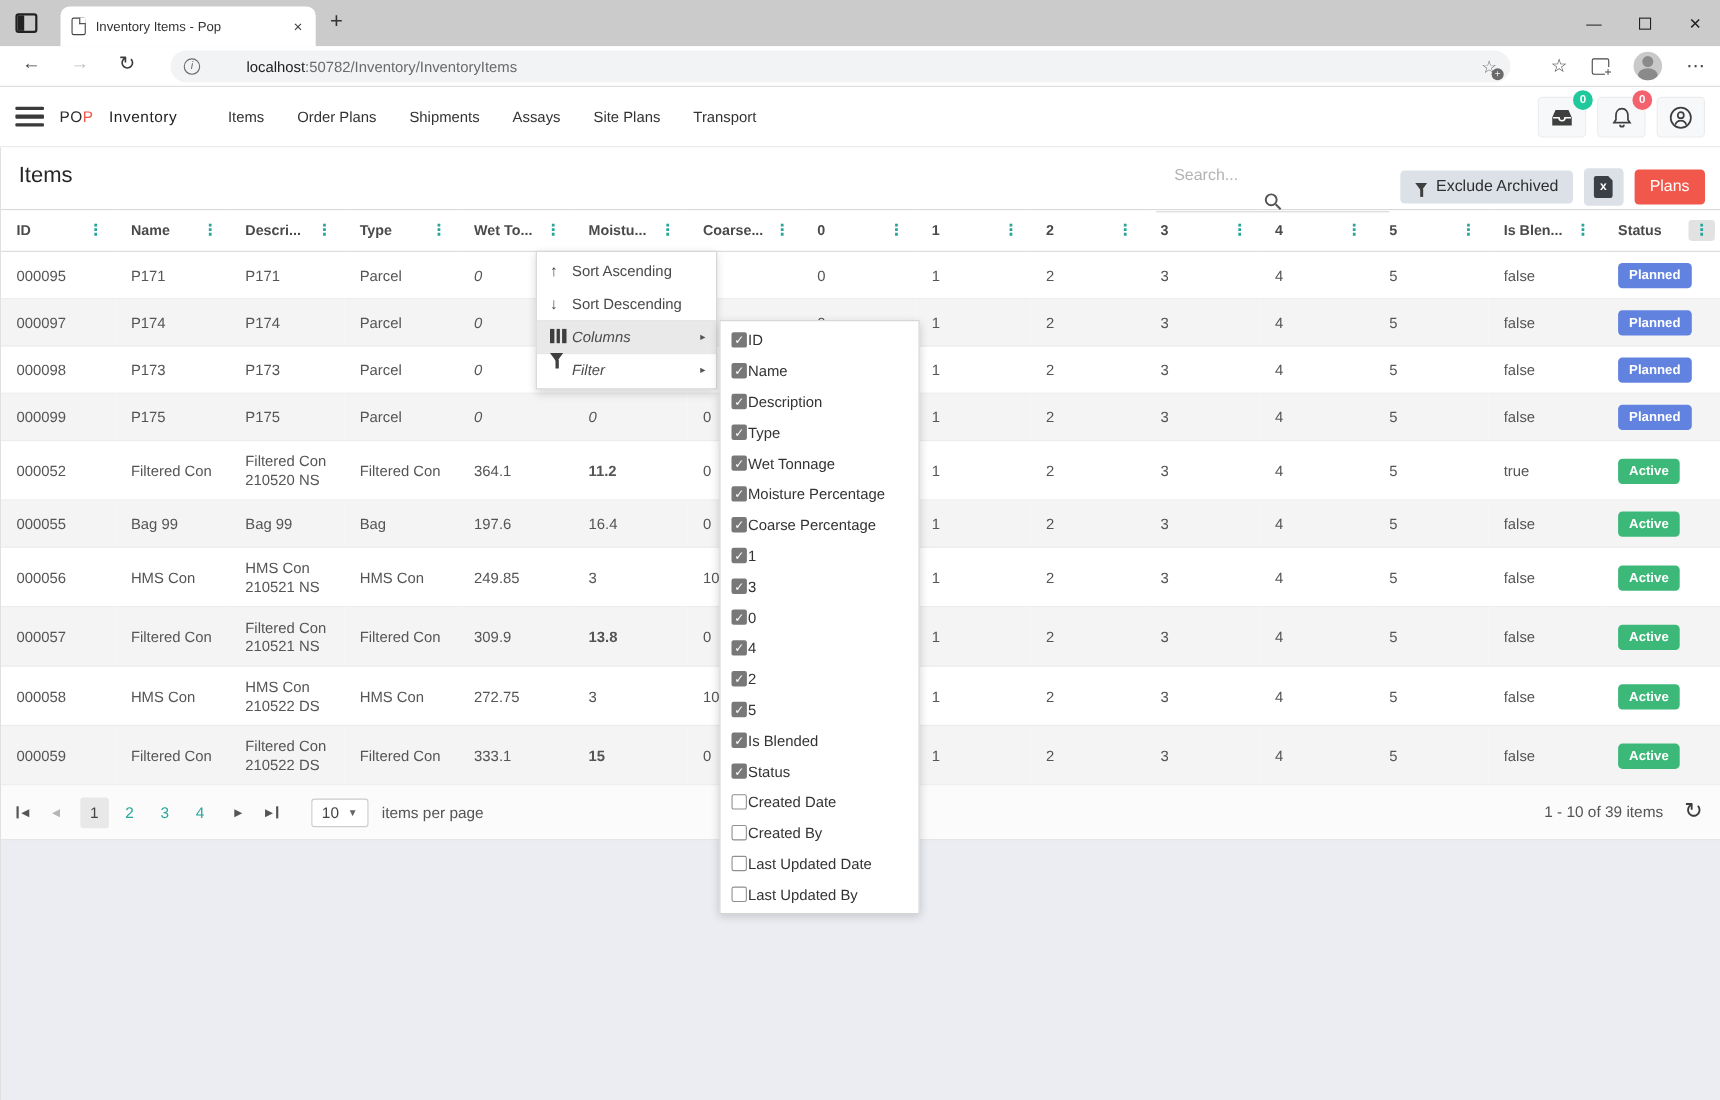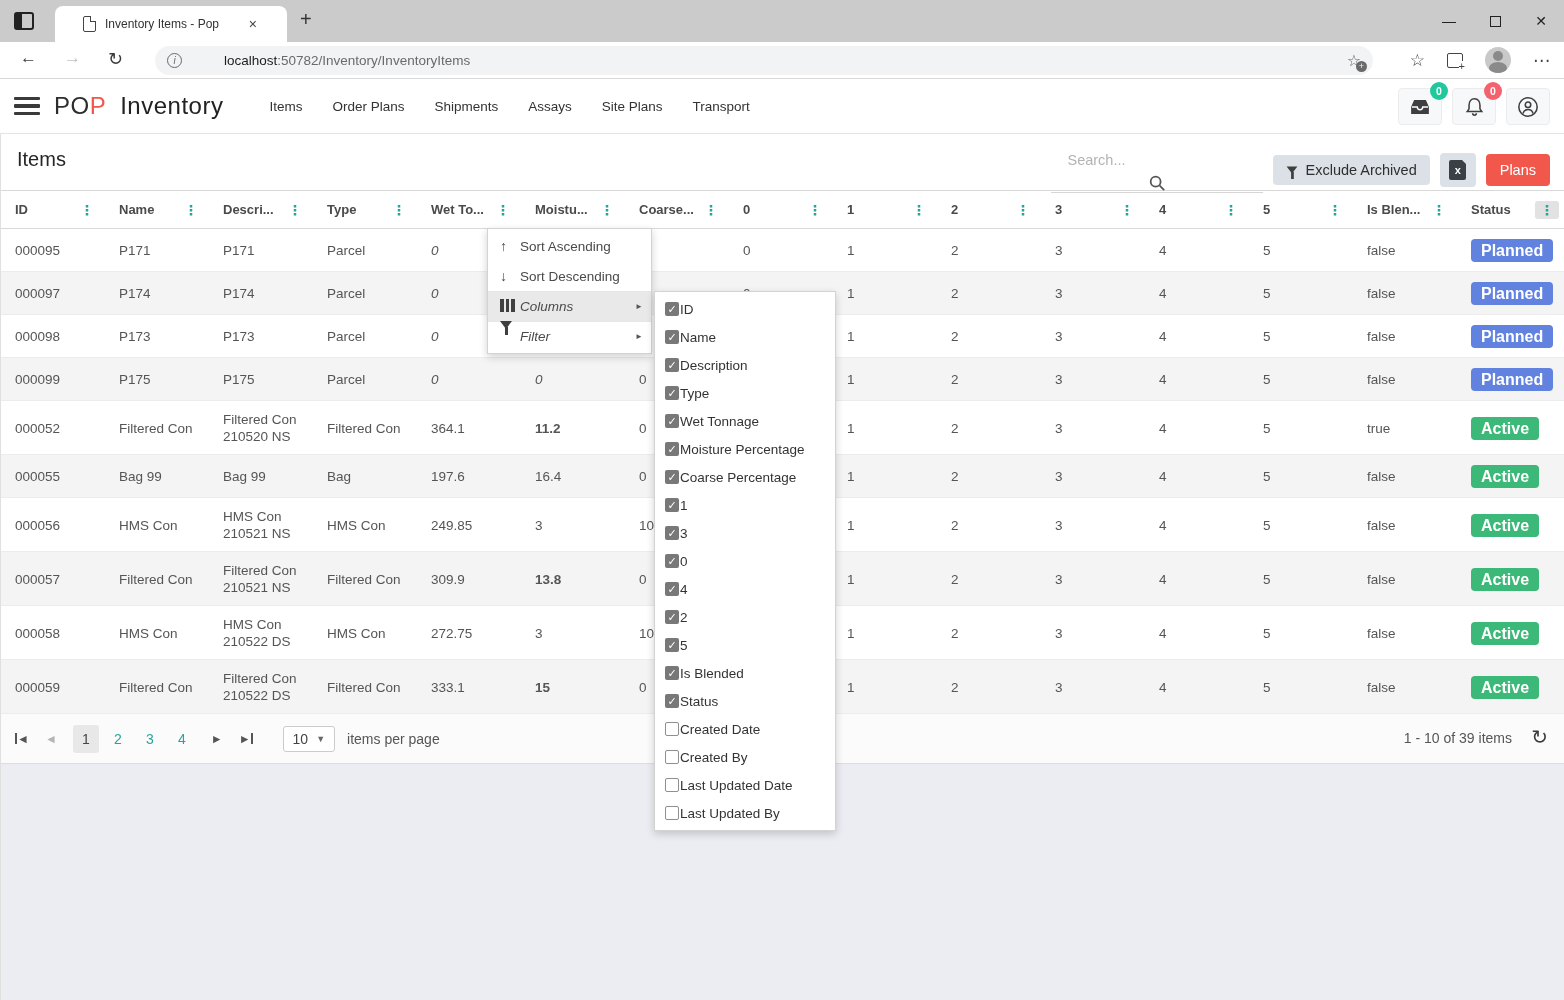--- a/index.html
+++ b/index.html
@@ -4,21 +4,21 @@
 <style>
   html,body{margin:0;padding:0;background:#ebedf3;}
   *{box-sizing:border-box;}
   body{font-family:"Liberation Sans","DejaVu Sans",sans-serif;}
   #app{position:relative;width:1564px;height:1000px;background:#ebedf3;overflow:hidden;}
 
   
   .titlebar{position:relative;height:42px;background:#cbcbcb;}
   .tabactions{position:absolute;left:14px;top:12px;width:20px;height:18px;border:2px solid #222;border-radius:3px;}
   .tabactions::before{content:"";position:absolute;left:0;top:0;width:6px;height:14px;background:#222;}
-  .tab{position:absolute;left:55px;top:6px;width:232px;height:36px;background:#fff;border-radius:8px 8px 0 0;display:flex;align-items:center;padding:0 28px;}
+  .tab{position:absolute;left:55px;top:6px;width:232px;height:36px;background:#fff;border-radius:8px 8px 0 0;display:flex;align-items:center;padding:0 10px;}
   .tab .doc{width:13px;height:16px;border:1.5px solid #444;border-radius:2px;position:relative;flex:none;}
   .tab .doc::after{content:"";position:absolute;right:-1px;top:-1px;width:5px;height:5px;background:#fff;border-left:1.5px solid #444;border-bottom:1.5px solid #444;}
   .tab .tab-title{font-size:12px;color:#333;margin-left:9px;white-space:nowrap;overflow:hidden;flex:1;}
   .tab .tab-close{font-size:14px;color:#444;padding:0 2px;cursor:default;}
   .newtab{position:absolute;left:300px;top:8px;font-size:20px;color:#333;}
   .winctl{position:absolute;right:0;top:0;height:42px;display:flex;}
   .winctl div{width:46px;height:42px;display:flex;align-items:center;justify-content:center;color:#222;font-size:14px;}
   .winctl .maxbox{width:11px;height:11px;border:1.3px solid #222;}
   .toolbar{position:relative;height:37px;background:#fff;border-bottom:1px solid #d9d9d9;}
   .navbtn{position:absolute;top:6px;font-size:17px;color:#3c3c3c;}
@@ -34,21 +34,21 @@
   .collections{position:relative;width:16px;height:15px;border:1.5px solid #444;border-radius:2px;}
   .collections::before{content:"+";position:absolute;right:-3px;bottom:-4px;background:#fff;color:#444;font-size:11px;line-height:10px;}
   .avatar{width:26px;height:26px;border-radius:50%;background:#c9c9c9;position:relative;overflow:hidden;}
   .avatar::before{content:"";position:absolute;left:8px;top:4px;width:10px;height:10px;border-radius:50%;background:#8a8a8a;}
   .avatar::after{content:"";position:absolute;left:4px;top:15px;width:18px;height:12px;border-radius:50%;background:#8a8a8a;}
 
   
   .navbar{position:relative;height:55px;background:#fff;border-bottom:1px solid #e4e4e4;display:flex;align-items:center;}
   .hamburger{width:26px;margin-left:14px;flex:none;}
   .hamburger div{height:3.5px;background:#3a3a3a;border-radius:1px;margin:4px 0;}
-  .brand{margin-left:14px;font-size:24px;color:#2d2d2d;letter-spacing:.5px;white-space:nowrap;}
+  .brand{margin-left:14px;font-size:14px;color:#2d2d2d;letter-spacing:.5px;white-space:nowrap;}
   .brand .pop-red{color:#f2574b;}
   .brand .product{margin-left:14px;color:#222;}
   .navlinks{display:flex;gap:30px;margin-left:46px;}
   .navlinks span{font-size:13.5px;color:#333;}
   .nav-icons{position:absolute;right:14px;top:9px;display:flex;gap:10px;}
   .icbtn{position:relative;width:44px;height:37px;background:#f7f8f9;border:1px solid #ececec;border-radius:4px;display:flex;align-items:center;justify-content:center;}
   .icbtn svg{stroke:#3f3f3f;fill:none;stroke-width:1.7;}
   .badge-dot{position:absolute;top:-7px;right:-7px;width:18px;height:18px;border-radius:50%;color:#fff;font-size:10.5px;font-weight:bold;line-height:18px;text-align:center;}
   .badge-teal{background:#20c99b;}
   .badge-red{background:#f4626e;}
@@ -71,21 +71,21 @@
   table.grid{border-collapse:collapse;table-layout:fixed;width:1564px;background:#fff;}
   table.grid th{border-top:1px solid #d9d9d9;border-bottom:1px solid #d9d9d9;height:38px;padding:0 6px 0 14px;text-align:left;font-size:13px;color:#4a4a4a;font-weight:bold;}
   .th-inner{display:flex;align-items:center;justify-content:space-between;}
   .dots{color:#26a69a;font-weight:bold;font-size:14px;padding:1px 5px;border-radius:3px;}
   .dots.active{background:#e2e2e2;}
   table.grid td{padding:10px 6px 9px 14px;font-size:13.5px;color:#555;border-bottom:1px solid #ececec;vertical-align:middle;line-height:17px;}
   tr.alt td{background:#f4f4f4;}
   .v-red{color:#e8544a;}
   .v-green{color:#1e7e34;font-weight:bold;}
   .v-muted{color:#9b9b9b;font-style:italic;}
-  .badge{display:inline-block;padding:3px 10px;border-radius:4px;color:#fff;font-size:16px;font-weight:bold;}
+  .badge{display:inline-block;padding:3px 10px;border-radius:4px;color:#fff;font-size:12px;font-weight:bold;}
   .badge.planned{background:#6282e0;}
   .badge.active{background:#3cb878;}
 
   
   .pager{position:relative;height:50px;background:#fbfbfb;border-bottom:1px solid #ddd;display:flex;align-items:center;padding:0 14px;font-size:14px;color:#555;}
   .pg-ic{margin-right:16px;font-size:12px;color:#555;display:flex;align-items:center;}
   .pg-ic.dis{color:#b5b5b5;}
   .pg-bar{display:inline-block;width:2px;height:11px;background:currentColor;}
   .pg-num{width:26px;height:28px;line-height:28px;text-align:center;color:#26a69a;margin-right:6px;border-radius:3px;}
   .pg-num.sel{background:#e8e8e8;color:#444;}

